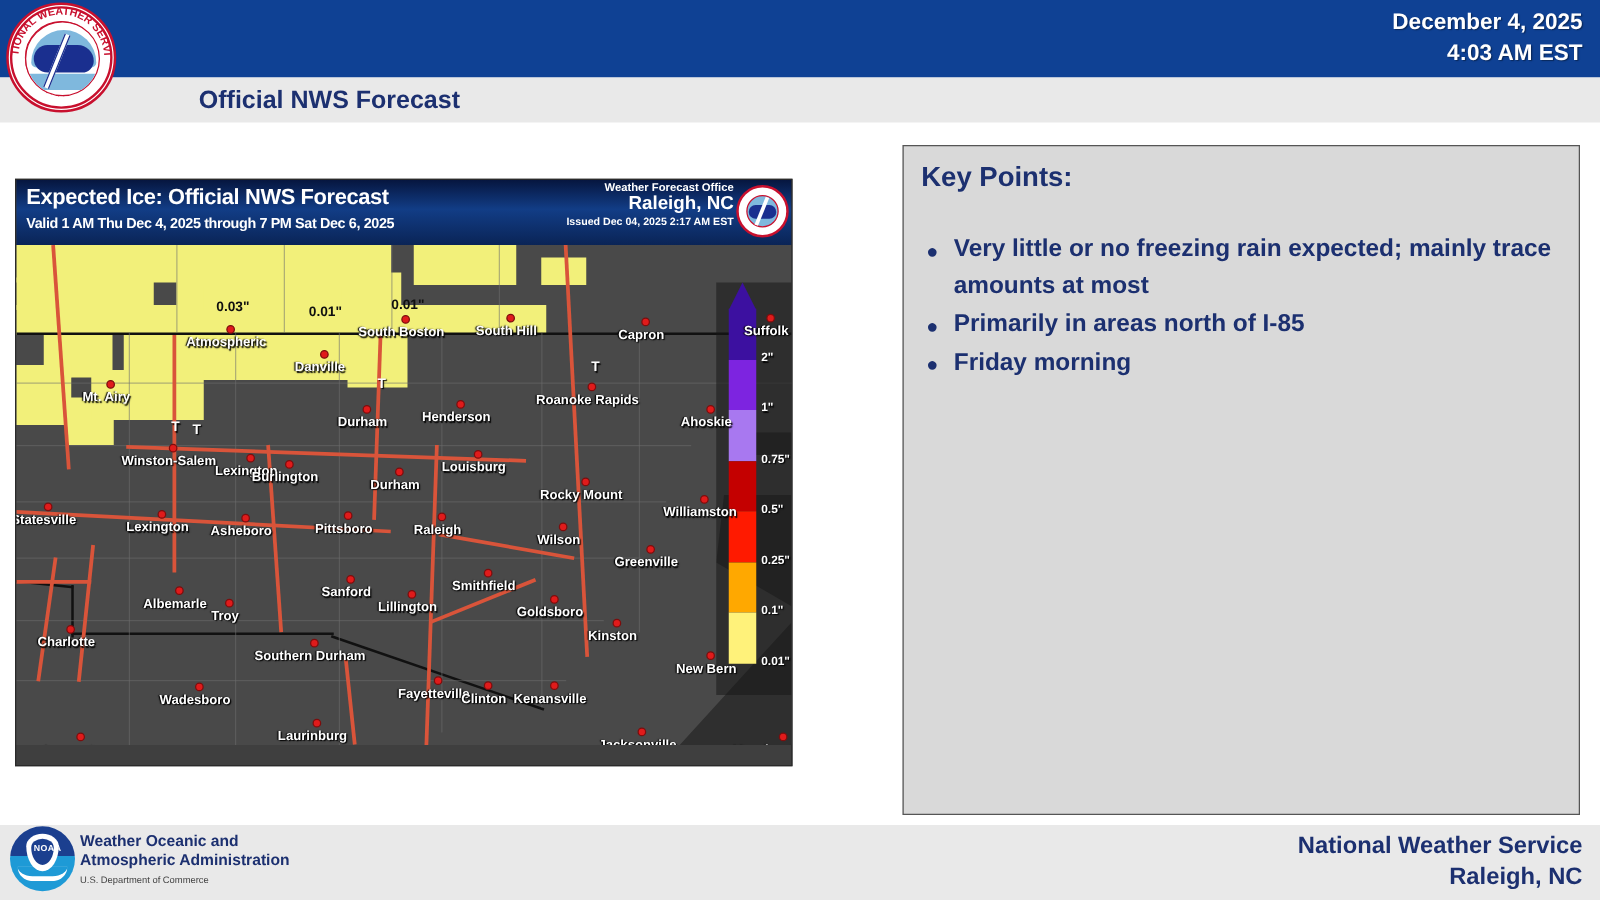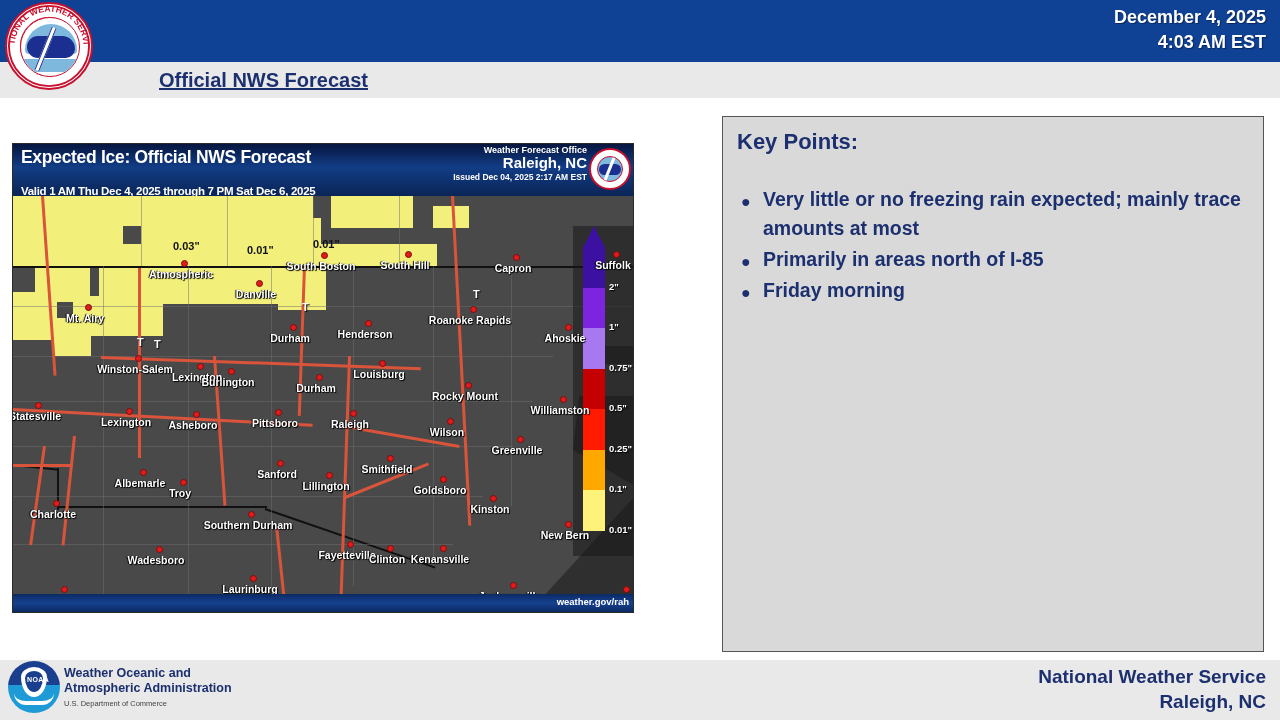--- a/index.html
+++ b/index.html
@@ -32,21 +32,20 @@
   }
   .subheader-bar {
     position: absolute; left: 0; top: 62px; width: 1280px; height: 36px;
     background: #e9e9e9;
   }
   .subheader-text {
     position: absolute; left: 0; top: 62px; width: 1052px; height: 36px;
     display: flex; align-items: center; justify-content: center;
     color: #1c3070; font-size: 20px; font-weight: bold;
     padding-right: 525px;
-    text-decoration: underline;
   }
 
   
   .nws-logo {
     position: absolute; left: 5px; top: 2px;
     width: 88px; height: 88px; border-radius: 50%;
     background: #ffffff; border: 2px solid #c8102e;
     overflow: hidden;
   }
   .nws-logo .ring-text { position: absolute; inset: 0; }
@@ -83,21 +82,21 @@
   .map-banner {
     position: absolute; left: 0; top: 0; width: 622px; height: 52px;
     background: linear-gradient(180deg,#06163f 0%, #123d86 45%, #0a2456 100%);
   }
   .map-banner-title {
     position: absolute; left: 8px; top: 3px;
     color: #ffffff; font-size: 17.5px; font-weight: bold; letter-spacing: -0.3px;
   }
   .map-banner-valid {
     position: absolute; left: 8px; top: 29px;
-    color: #ffffff; font-size: 11.5px; font-weight: bold; letter-spacing: -0.3px; margin-top: 12px;
+    color: #ffffff; font-size: 11.5px; font-weight: bold; letter-spacing: -0.3px;
   }
   .map-banner-wfo {
     position: absolute; right: 48px; top: 2px; text-align: right;
     color: #ffffff; line-height: 1.05;
   }
   .map-banner-wfo .l1 { font-size: 9px; font-weight: bold; }
   .map-banner-wfo .l2 { font-size: 15px; font-weight: bold; }
   .map-banner-wfo .l3 { font-size: 8.5px; font-weight: bold; margin-top: 2px; }
   .wfo-seal {
     position: absolute; right: 4px; top: 4px; width: 42px; height: 42px;
@@ -550,23 +549,20 @@
             <div class="nm below">Jacksonville</div>
           </div>
           <div class="city" style="left: 409px; top: 432px;"></div>
           <div class="city" style="left: 610px; top: 390px;">
             <div class="dot"></div>
             <div class="nm below">Morehead City</div>
           </div>
         </div>
     </div>
 
-    <div class="map-footer">
-      <div class="map-footer-text">weather.gov/rah</div>
-    </div>
   </div>
 
   <div class="keypoints">
     <div class="kp-title">Key Points:</div>
     <div class="kp-list" id="kp-list">
         <div class="kp-item">
           <div class="kp-bullet">●</div>
           <div class="kp-text">Very little or no freezing rain expected; mainly trace amounts at most</div>
         </div>
         <div class="kp-item">

